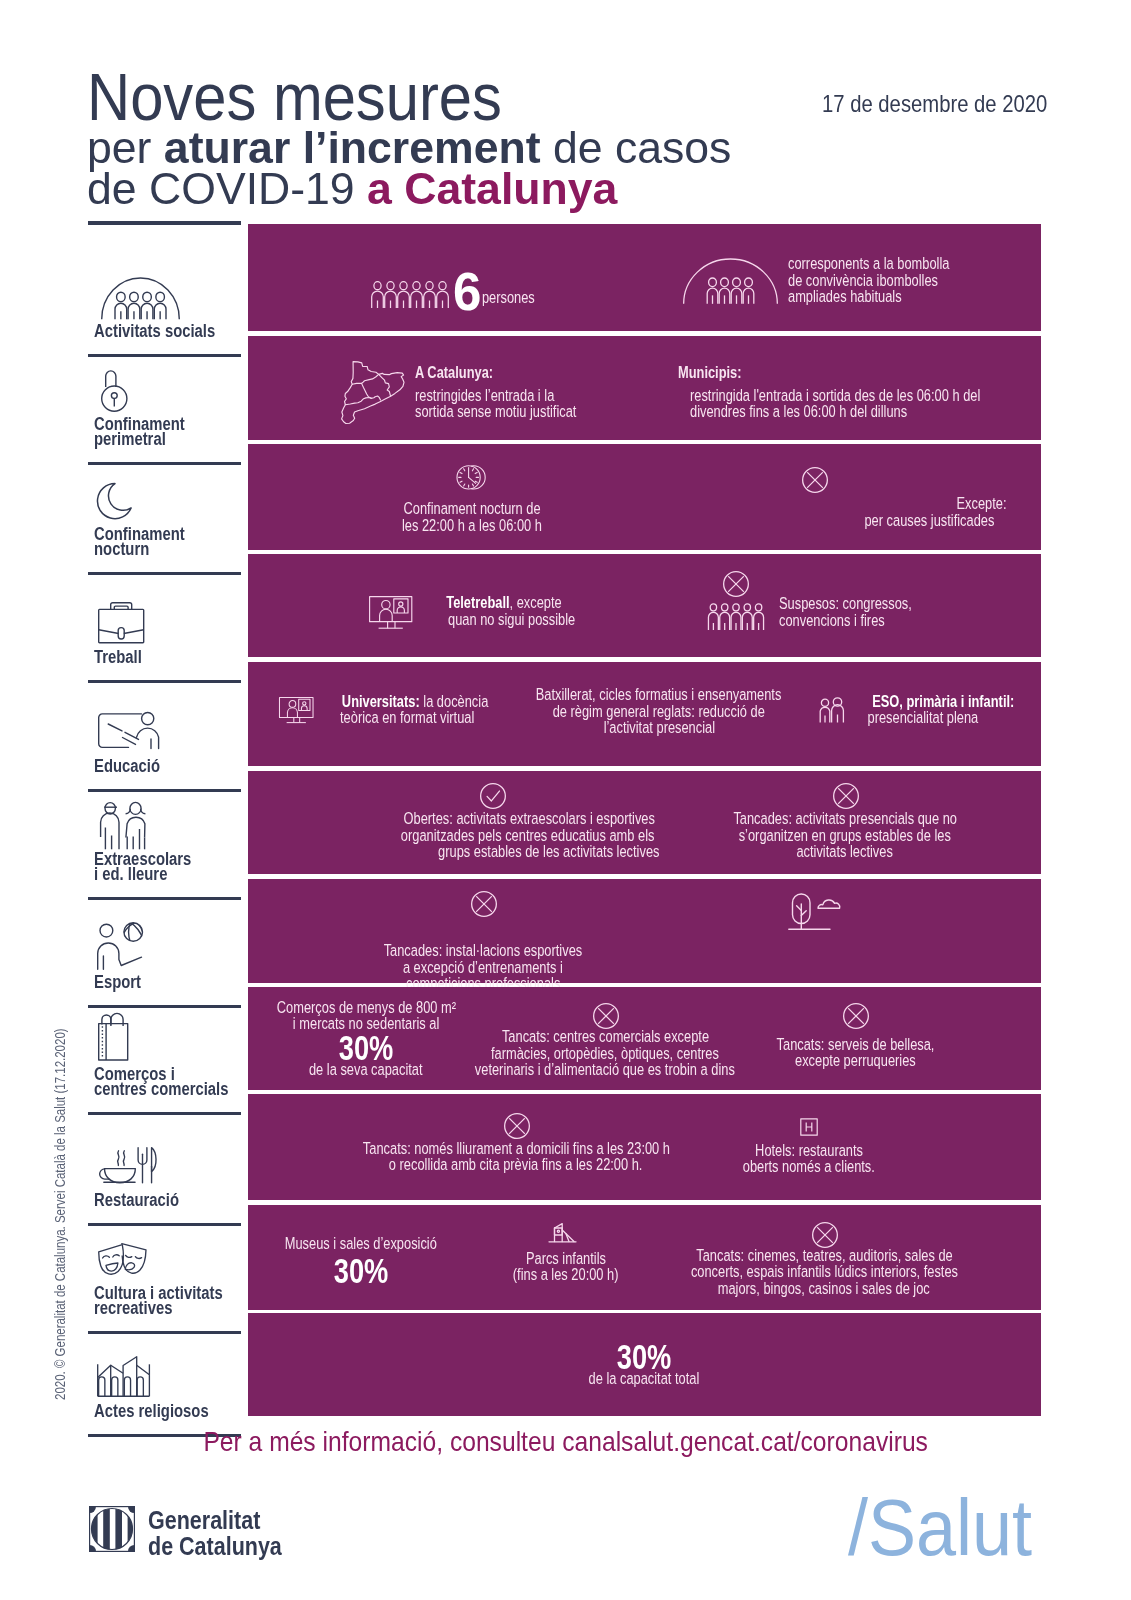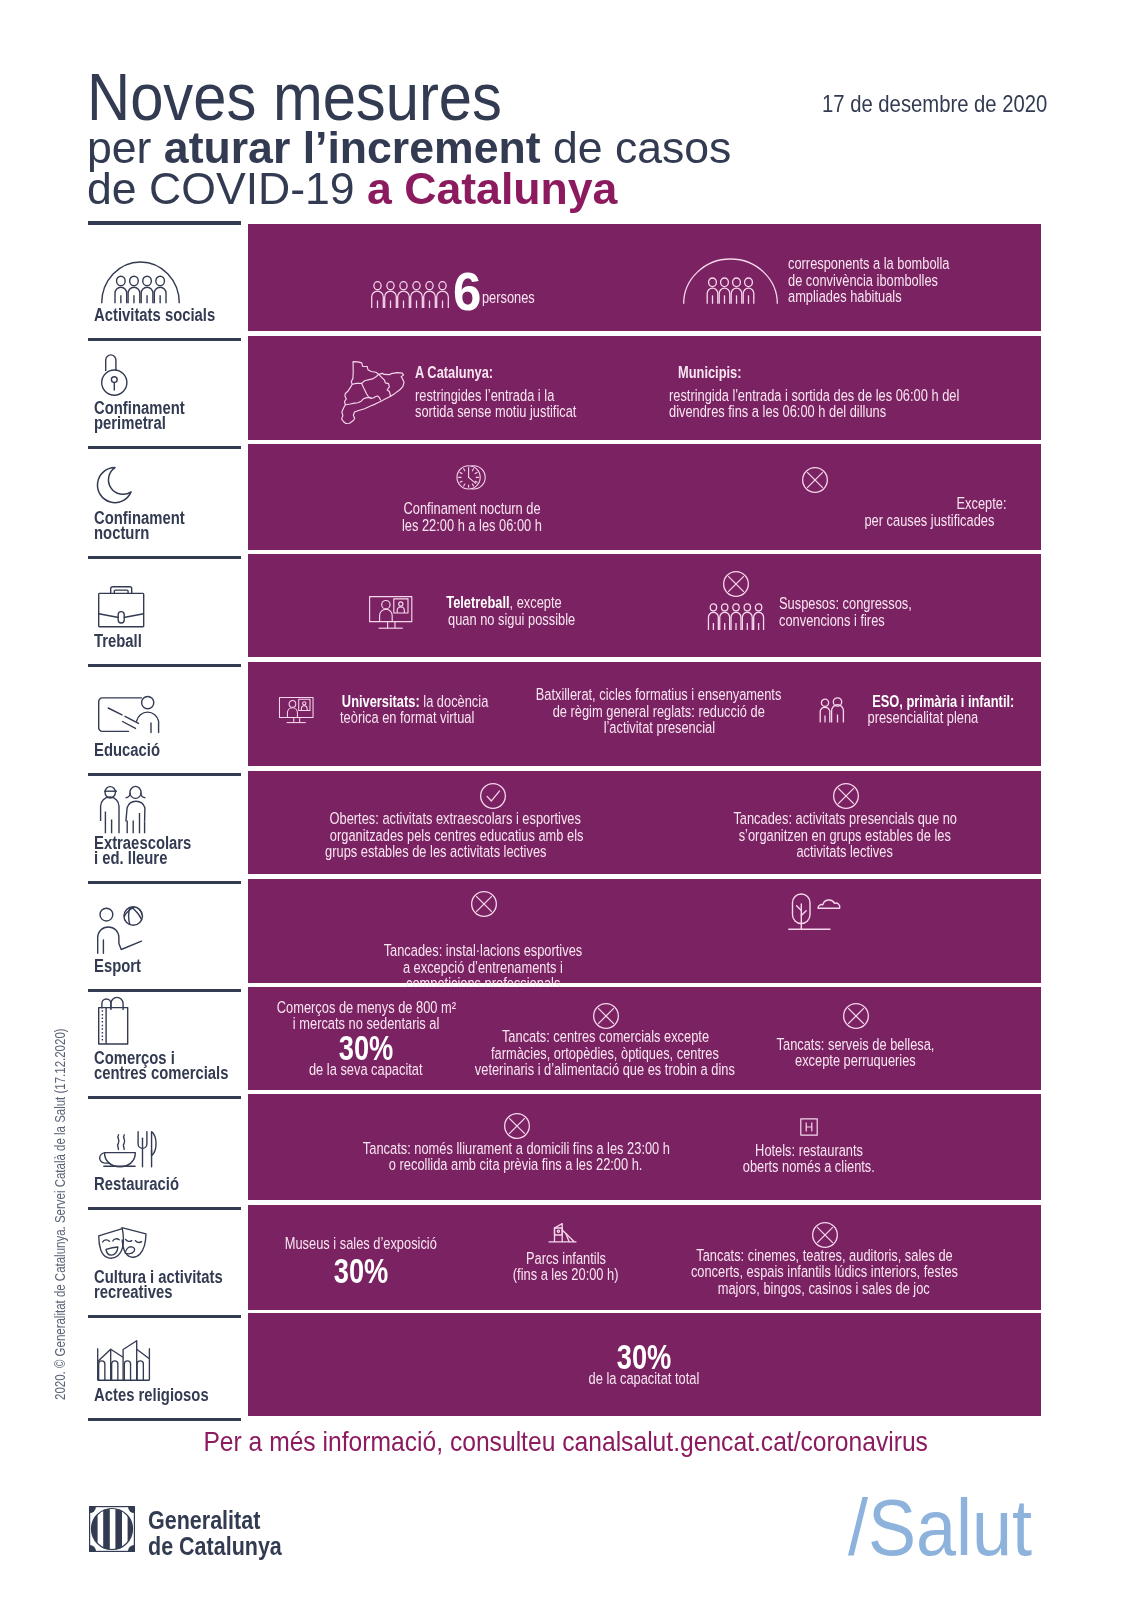--- a/index.html
+++ b/index.html
@@ -15,21 +15,21 @@
   .h-title2 b,.h-title3 b{font-weight:700;}
   .h-accent{font-weight:700;color:#8c1a5f;}
   .h-date{position:absolute;left:822px;top:91.5px;font-size:24.3px;line-height:24.3px;color:#333b52;font-weight:400;
           transform:scaleX(0.834);transform-origin:0 0;white-space:nowrap;}
 
   
   .rule-left{position:absolute;left:88px;top:221px;width:153px;height:3.6px;background:#333b52;}
 
   
   .row{position:absolute;left:0;width:1131px;}
-  .lab{position:absolute;left:88px;top:0;width:153px;border-bottom:3.6px solid #333b52;}
+  .lab{position:absolute;left:88px;top:16px;width:153px;border-bottom:3.6px solid #333b52;}
   .lab .ic{position:absolute;}
   .lab .nm{position:absolute;left:6px;bottom:15.2px;font-size:17.5px;line-height:15.3px;font-weight:700;color:#333b52;
            transform:scaleX(0.848);transform-origin:0 0;white-space:nowrap;}
   .pan{position:absolute;left:248px;top:0;width:793px;height:100%;background:#7b2362;color:#fff;}
 
   
   .vwrap{position:absolute;left:50px;top:1000px;width:20px;height:420px;}
   .vnote{position:absolute;left:0;bottom:0;width:420px;height:20px;font-size:14px;line-height:20px;color:#5a6276;
          transform:rotate(-90deg) scaleX(0.82);transform-origin:0 0;white-space:nowrap;}
 
@@ -156,21 +156,21 @@
             </svg></span></div>
     <div class="it" style="left:166.5px;top:28.75px;font-weight:700;color:#fff;">
           <div class="tx tleft" style="text-align:left;"><span class="txw">A Catalunya:</span></div>
         </div>
     <div class="it" style="left:166.5px;top:51.95px;">
           <div class="tx tleft" style="text-align:left;"><span class="txw">restringides l’entrada i la</span><br><span class="txw">sortida sense motiu justificat</span></div>
         </div>
     <div class="it" style="left:429.9px;top:28.75px;font-weight:700;color:#fff;">
           <div class="tx tleft" style="text-align:left;"><span class="txw">Municipis:</span></div>
         </div>
-    <div class="it" style="left:421px;top:51.95px;">
+    <div class="it" style="left:442px;top:51.95px;">
           <div class="tx tleft" style="text-align:left;"><span class="txw">restringida l'entrada i sortida des de les 06:00 h del</span><br><span class="txw">divendres fins a les 06:00 h del dilluns</span></div>
         </div>
   </div>
 </div>
 <div class="row" style="top:444px;height:106px;">
   <div class="lab" style="height:115.3px;">
     <div class="ic" style="left:8.5px;bottom:49px;"><span class="ico" style=""><svg width="35" height="37.5" viewBox="0 0 35 37.5" fill="none" stroke="#333b52" stroke-width="1.5" stroke-linecap="butt" stroke-linejoin="round">
               <path d="M18.0 1.6 A17.5 17.5 0 1 0 34.1 25.9 A13.9 13.9 0 0 1 18.0 1.6 Z"></path>
             </svg></span></div>
     <div class="nm"><span>Confinament</span><br><span>nocturn</span></div>
@@ -319,21 +319,21 @@
               <line x1="27.2" y1="34.5" x2="27.2" y2="47.3"></line>
             </svg></span></div>
     <div class="nm"><span>Extraescolars</span><br><span>i ed. lleure</span></div>
   </div>
   <div class="pan">
     <div class="it" style="left:232.1px;top:12.4px;"><span class="ico" style=""><svg width="26" height="26" viewBox="0 0 26 26" fill="none" stroke="#f6d7ec" stroke-width="1.3" stroke-linecap="round" stroke-linejoin="round">
               <circle cx="13.0" cy="13.0" r="12.35"></circle>
               <path d="M7.07 13.37 L11.39 17.94 L19.42 8.06"></path>
             </svg></span></div>
     <div class="it" style="left:44.4px;top:40.35px;width:400px;">
-          <div class="tx" style="text-align:left;"><span class="txw">Obertes: activitats extraescolars i esportives</span><br><span class="txw">organitzades pels centres educatius amb els</span><br><span class="txw">grups estables de les activitats lectives</span></div>
+          <div class="tx" style="text-align:right;"><span class="txw">Obertes: activitats extraescolars i esportives</span><br><span class="txw">organitzades pels centres educatius amb els</span><br><span class="txw">grups estables de les activitats lectives</span></div>
         </div>
     <div class="it" style="left:585.0px;top:12.4px;"><span class="ico" style=""><svg width="26" height="26" viewBox="0 0 26 26" fill="none" stroke="#f6d7ec" stroke-width="1.3" stroke-linecap="round" stroke-linejoin="round">
               <circle cx="13.0" cy="13.0" r="12.35"></circle>
               <line x1="5.59" y1="5.59" x2="20.41" y2="20.41"></line>
               <line x1="20.41" y1="5.59" x2="5.59" y2="20.41"></line>
             </svg></span></div>
     <div class="it" style="left:397.0px;top:40.35px;width:400px;">
           <div class="tx" style="text-align:center;"><span class="txw">Tancades: activitats presencials que no</span><br><span class="txw">s’organitzen en grups estables de les</span><br><span class="txw">activitats lectives</span></div>
         </div>
   </div>

